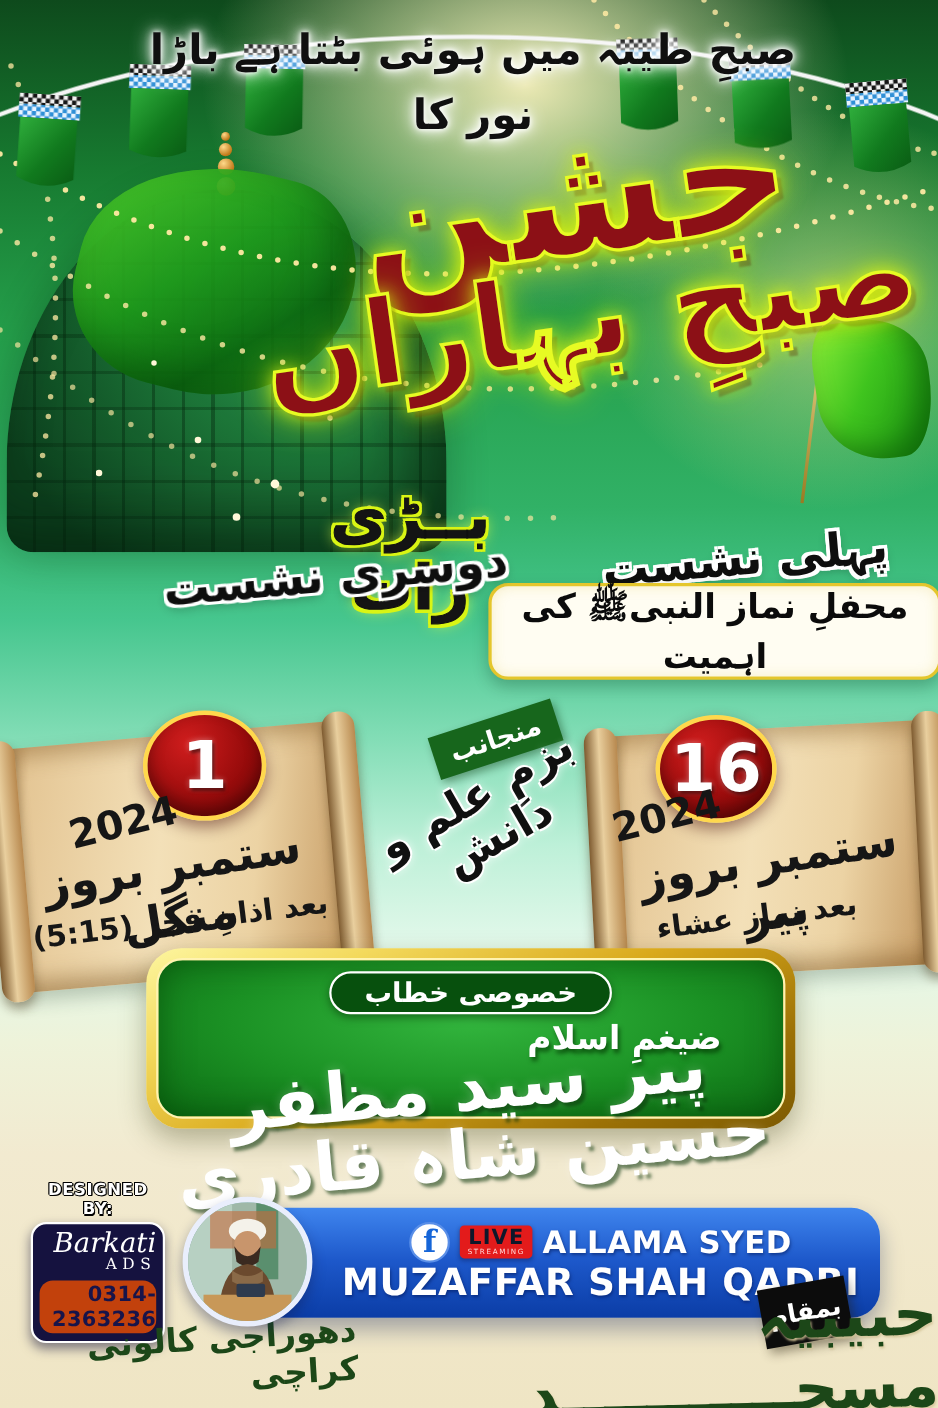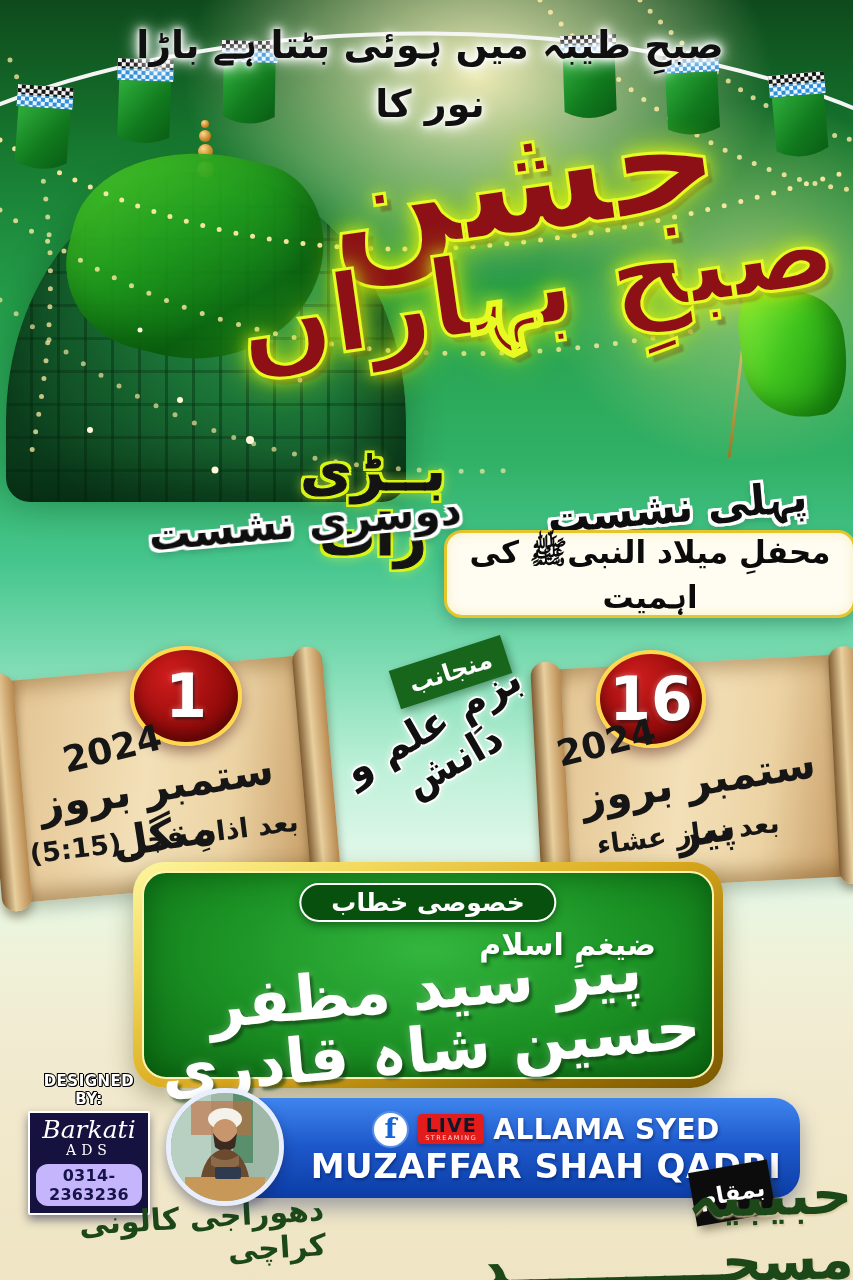--- a/index.html
+++ b/index.html
@@ -127,21 +127,21 @@
     padding:6px 16px; box-shadow:2px 4px 8px rgba(0,40,0,.4); z-index:6;
   }
   .org-name{
     position:absolute; left:338px; top:700px; width:210px; transform:rotate(-30deg);
     font-size:40px; font-weight:bold; color:#101010; text-align:center; line-height:1.05; z-index:6;
     text-shadow:-2px 0 0 #fff, 2px 0 0 #fff, 0 -2px 0 #fff, 0 2px 0 #fff, 0 0 10px #fff;
   }
 
   
   .speaker{
-    position:absolute; left:133px; top:862px; width:590px; height:226px; border-radius:32px;
+    position:absolute; left:133px; top:862px; width:590px; height:164px; border-radius:32px;
     background:linear-gradient(155deg, #fdf6a0 0%, #f3d95c 22%, #d9a91c 50%, #9c7106 80%, #7c5a02 100%);
     padding:9px; box-shadow:0 10px 24px rgba(60,60,20,.35);
   }
   .speaker-inner{
     position:relative; width:100%; height:100%; border-radius:24px; border:2px solid #fff3b0;
     background:radial-gradient(ellipse at 50% 38%, #33b63e 0%, #1b9124 55%, #0c6a13 100%);
     box-shadow:inset 0 0 30px rgba(0,60,0,.5);
   }
   .special-pill{
     position:absolute; top:10px; left:50%; transform:translateX(-50%);
@@ -159,27 +159,27 @@
     text-shadow:3px 4px 3px rgba(0,45,0,.55), 0 0 10px rgba(255,255,255,.25);
   }
 
   
   .designer{ position:absolute; left:28px; top:1072px; width:122px; text-align:center; }
   .designer-heading{
     font-size:15px; font-weight:bold; color:#fff; letter-spacing:.5px;
     text-shadow:-1px 0 0 #000, 1px 0 0 #000, 0 -1px 0 #000, 0 1px 0 #000, 1px 1px 0 #000, -1px -1px 0 #000;
   }
   .designer-box{
-    margin-top:3px; background:#15123f; border:2px solid #fff; border-radius:2px;
-    padding:4px 6px 7px; box-shadow:0 5px 10px rgba(20,20,60,.5);
+    margin-top:3px; background:#15123f; border:2px solid #fff; border-radius:14px;
+    padding:4px 6px 7px; box-shadow:0 5px 10px rgba(20,20,60,.5);text-align:right;
   }
   .designer-name{ font-family:"DejaVu Serif", serif; font-style:italic; font-size:25px; color:#fff; line-height:1; }
   .designer-sub{ font-family:"DejaVu Serif", serif; font-size:14px; color:#fff; letter-spacing:5px; line-height:1.2; }
   .designer-phone{
-    margin-top:5px; background:#c4b5fd; border-radius:12px; font-size:16px; font-weight:bold;
+    margin-top:5px; background:#c2410c; border-radius:12px; font-size:19px; font-weight:bold;
     color:#17144a; padding:2px 0; letter-spacing:.3px;
   }
 
   
   .live-banner{
     position:absolute; left:228px; top:1098px; width:572px; height:100px; border-radius:26px;
     background:linear-gradient(180deg, #3f85ee 0%, #1d58ca 48%, #0b3da6 100%);
     box-shadow:0 10px 20px rgba(10,30,90,.35);
   }
   .avatar{
@@ -309,21 +309,21 @@
   </div>
 
   <div class="title" dir="rtl">
     <span class="t1">جشن</span>
     <span class="t2">صبحِ بہاراں</span>
   </div>
   <div class="subtitle" dir="rtl">بــڑی رات</div>
 
   <div class="session-label sl-first" dir="rtl">پہلی نشست</div>
   <div class="session-box sb-first" dir="rtl">
-    <span>محفلِ میلاد النبیﷺ کی اہمیت</span>
+    <span>محفلِ نماز النبیﷺ کی اہمیت</span>
   </div>
   <div class="session-label sl-second" dir="rtl">دوسری نشست</div>
 
   <div class="scroll scroll-left"></div>
   <div class="date-badge badge-17">1</div>
   <div class="scroll-year year-17">2024</div>
   <div class="scroll-day day-17" dir="rtl">ستمبر بروز منگل</div>
   <div class="scroll-time time-17" dir="rtl">بعد اذانِ فجر (5:15)</div>
 
   <div class="scroll scroll-right"></div>

